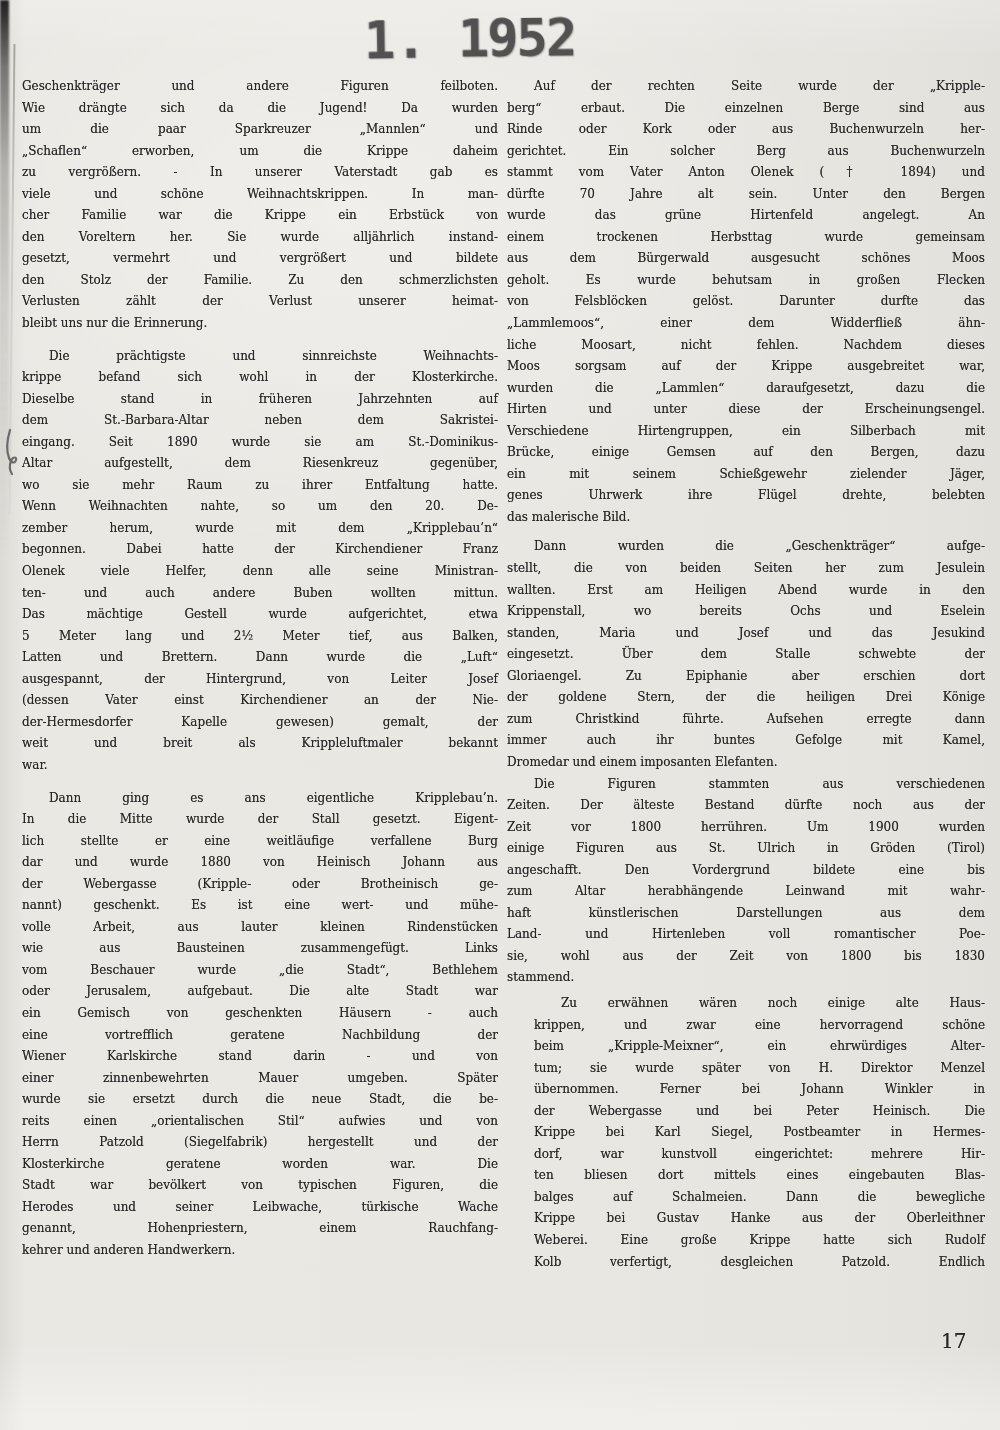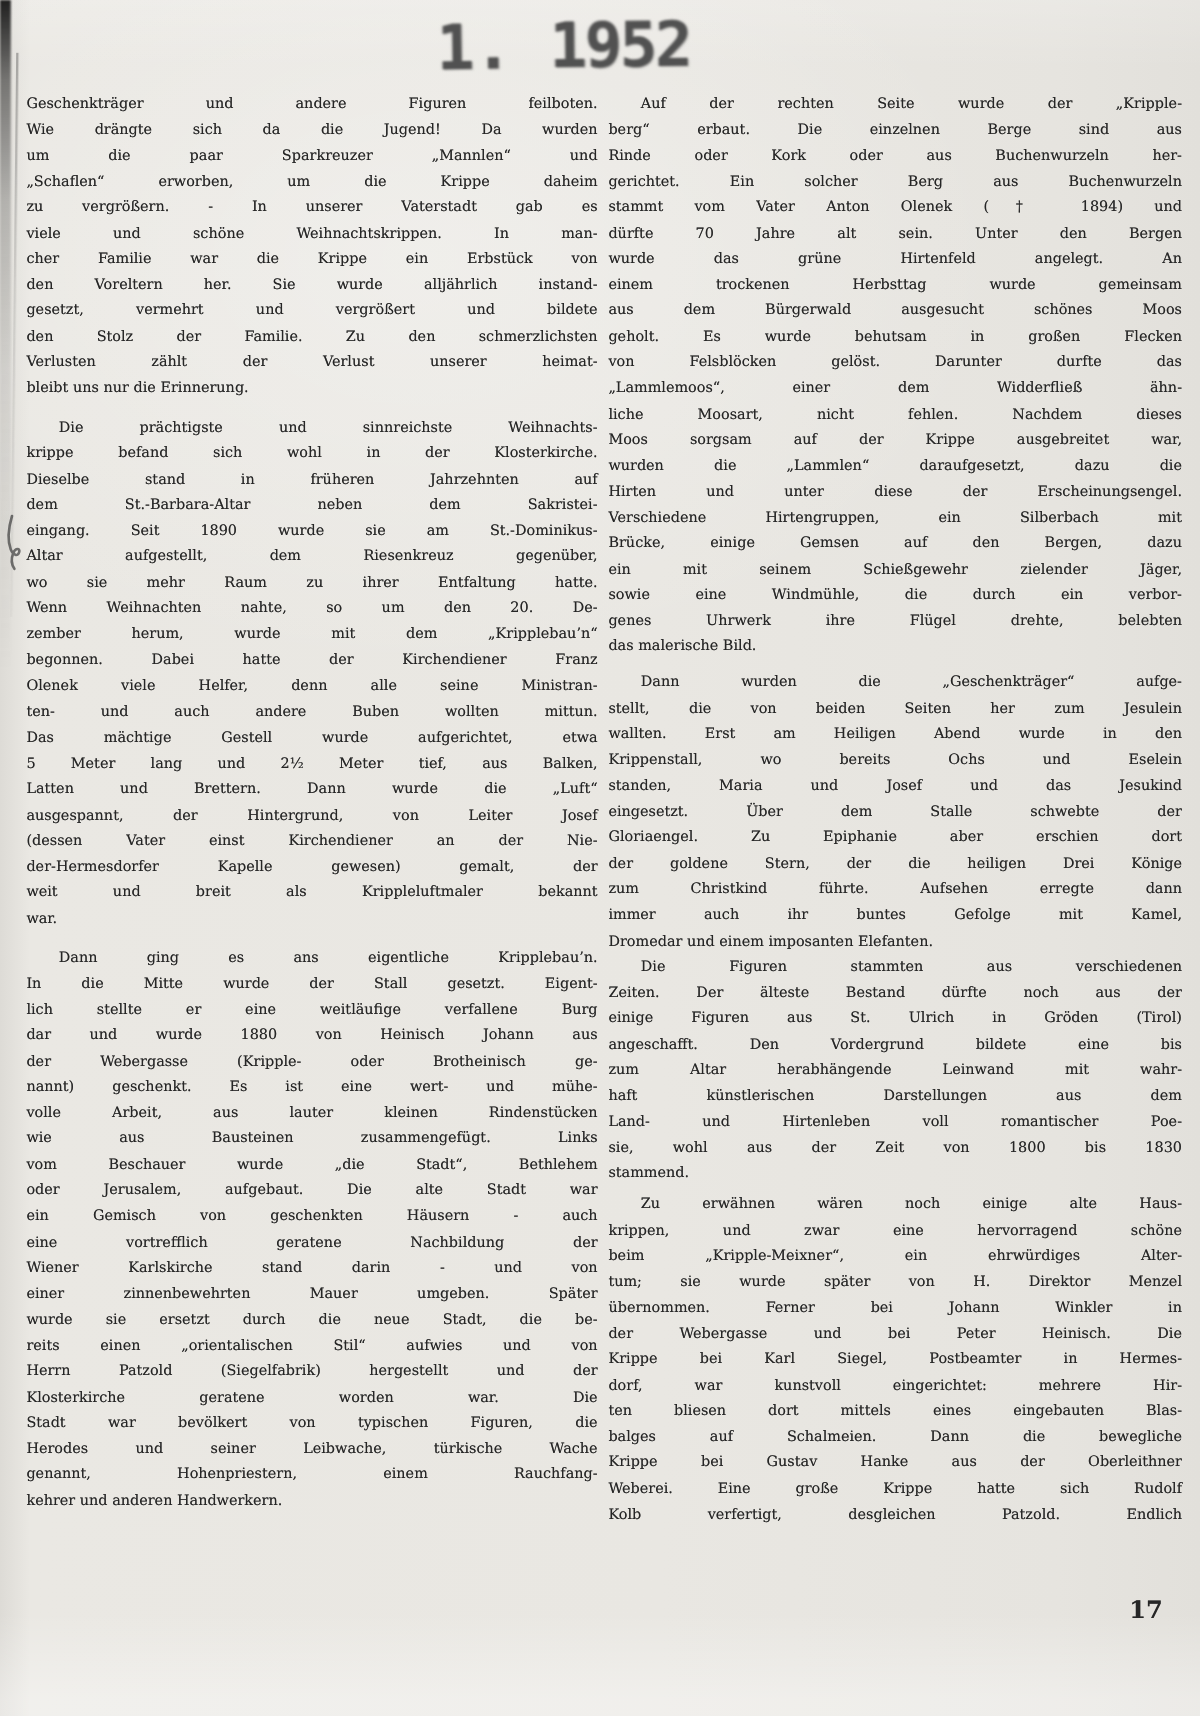--- a/index.html
+++ b/index.html
@@ -92,21 +92,21 @@
   .line.last {
     text-align-last: left;
     -moz-text-align-last: left;
   }
   .paragraph.indent .line.first { text-indent: 27px; }
   .page-number {
     position: absolute;
     left: 941px; top: 1329px;
     font-family: "DejaVu Serif", serif;
     font-size: 20px;
-    font-weight: bold;
+    font-weight: normal;
     color: var(--ink, #262626);
     text-shadow: 0 0 0.5px rgba(45,45,45,0.6);
   }
 </style>
 </head>
 <body>
 
 <div class="page" style="--ink: #262626; --stamp: #515151;">
 
   <div class="scan-edge-left"></div>
@@ -199,49 +199,49 @@
         <div class="line">geholt. Es wurde behutsam in großen Flecken</div>
         <div class="line">von Felsblöcken gelöst. Darunter durfte das</div>
         <div class="line">„Lammlemoos“, einer dem Widderfließ ähn-</div>
         <div class="line">liche Moosart, nicht fehlen. Nachdem dieses</div>
         <div class="line">Moos sorgsam auf der Krippe ausgebreitet war,</div>
         <div class="line">wurden die „Lammlen“ daraufgesetzt, dazu die</div>
         <div class="line">Hirten und unter diese der Erscheinungsengel.</div>
         <div class="line">Verschiedene Hirtengruppen, ein Silberbach mit</div>
         <div class="line">Brücke, einige Gemsen auf den Bergen, dazu</div>
         <div class="line">ein mit seinem Schießgewehr zielender Jäger,</div>
-        <div class="line">sowie eine Windmühle, die durch ein verbor-</div>
         <div class="line">genes Uhrwerk ihre Flügel drehte, belebten</div>
         <div class="line last">das malerische Bild.</div>
       </div>
       <div class="paragraph indent" style="margin-top: 8px;">
         <div class="line first">Dann wurden die „Geschenkträger“ aufge-</div>
         <div class="line">stellt, die von beiden Seiten her zum Jesulein</div>
         <div class="line">wallten. Erst am Heiligen Abend wurde in den</div>
         <div class="line">Krippenstall, wo bereits Ochs und Eselein</div>
         <div class="line">standen, Maria und Josef und das Jesukind</div>
         <div class="line">eingesetzt. Über dem Stalle schwebte der</div>
         <div class="line">Gloriaengel. Zu Epiphanie aber erschien dort</div>
         <div class="line">der goldene Stern, der die heiligen Drei Könige</div>
         <div class="line">zum Christkind führte. Aufsehen erregte dann</div>
         <div class="line">immer auch ihr buntes Gefolge mit Kamel,</div>
         <div class="line last">Dromedar und einem imposanten Elefanten.</div>
       </div>
       <div class="paragraph indent">
         <div class="line first">Die Figuren stammten aus verschiedenen</div>
         <div class="line">Zeiten. Der älteste Bestand dürfte noch aus der</div>
+        <div class="line">Zeit vor 1800 herrühren. Um 1900 wurden</div>
         <div class="line">einige Figuren aus St. Ulrich in Gröden (Tirol)</div>
         <div class="line">angeschafft. Den Vordergrund bildete eine bis</div>
         <div class="line">zum Altar herabhängende Leinwand mit wahr-</div>
         <div class="line">haft künstlerischen Darstellungen aus dem</div>
         <div class="line">Land- und Hirtenleben voll romantischer Poe-</div>
         <div class="line">sie, wohl aus der Zeit von 1800 bis 1830</div>
         <div class="line last">stammend.</div>
       </div>
-      <div class="paragraph indent" style="margin-top: 4px;">
+      <div class="paragraph indent" style="margin-top: 4px; margin-left: 27px;">
         <div class="line first">Zu erwähnen wären noch einige alte Haus-</div>
         <div class="line">krippen, und zwar eine hervorragend schöne</div>
         <div class="line">beim „Kripple-Meixner“, ein ehrwürdiges Alter-</div>
         <div class="line">tum; sie wurde später von H. Direktor Menzel</div>
         <div class="line">übernommen. Ferner bei Johann Winkler in</div>
         <div class="line">der Webergasse und bei Peter Heinisch. Die</div>
         <div class="line">Krippe bei Karl Siegel, Postbeamter in Hermes-</div>
         <div class="line">dorf, war kunstvoll eingerichtet: mehrere Hir-</div>
         <div class="line">ten bliesen dort mittels eines eingebauten Blas-</div>
         <div class="line">balges auf Schalmeien. Dann die bewegliche</div>

